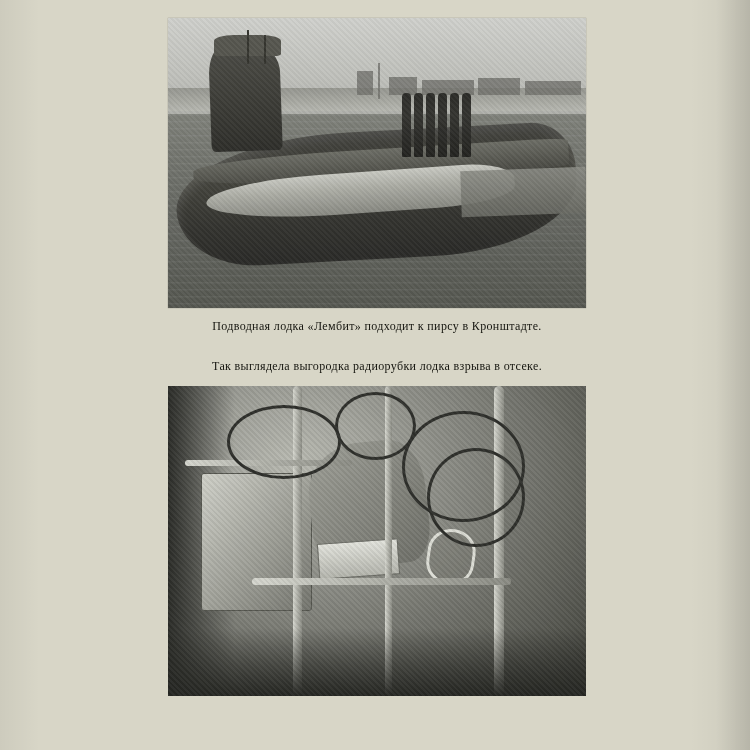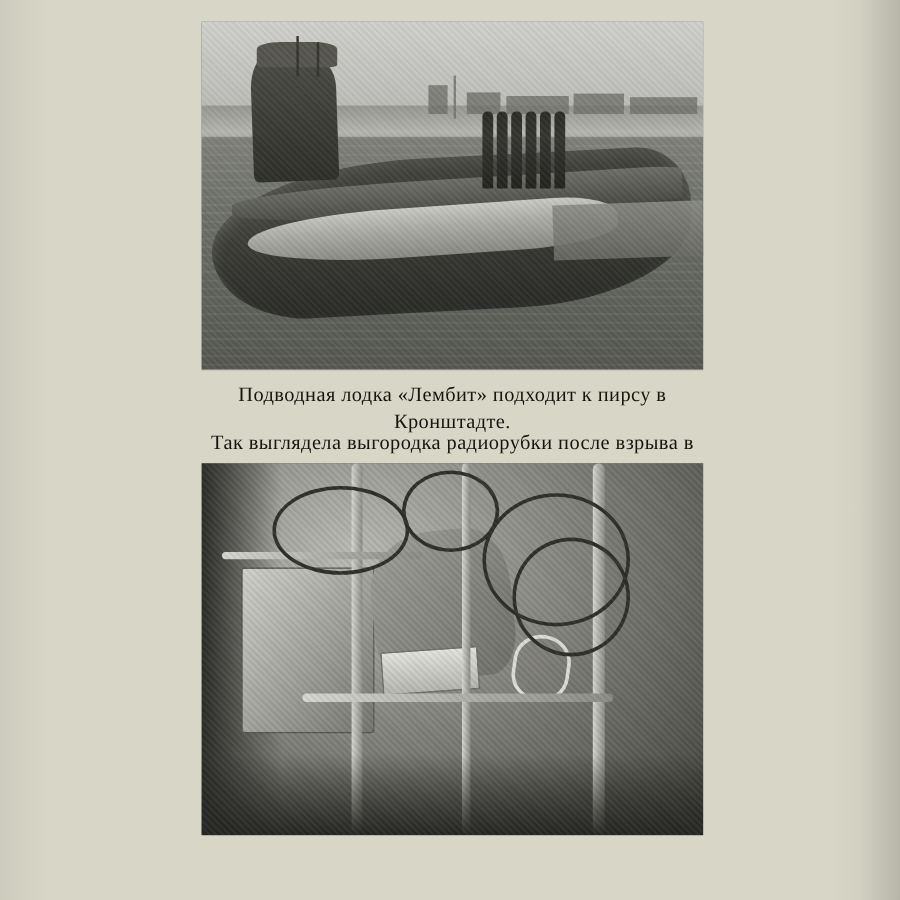--- a/index.html
+++ b/index.html
@@ -179,21 +179,21 @@
     pointer-events: none;
   }
 
   
   .caption {
     position: absolute;
     left: 0;
     width: 418px;
     text-align: center;
     font-family: "Liberation Serif", serif;
-    font-size: 17px;
+    font-size: 12px;
     letter-spacing: .35px;
     color: #15150f;
     line-height: 1.35;
   }
   .caption1 { top: 318px; }
   .caption2 { top: 358px; }
 
   
   .fig2 {
     position: absolute;
@@ -326,21 +326,21 @@
         <i style="left:68%;"></i>
         <i style="left:85%;"></i>
       </div>
 
       <div class="pier"></div>
       <div class="grain"></div>
     </div>
 
     <div class="caption caption1">Подводная лодка «Лембит» подходит к пирсу в Кронштадте.</div>
 
-    <div class="caption caption2">Так выглядела выгородка радиорубки после взрыва в пирсу.</div>
+    <div class="caption caption2">Так выглядела выгородка радиорубки лодка взрыва в отсеке.</div>
 
     <div class="fig2">
       <div class="f2-bg"></div>
       <div class="f2-dark-left"></div>
 
       <div class="panel"></div>
       <div class="panel2"></div>
       <div class="plate"></div>
       <div class="handle"></div>
 

